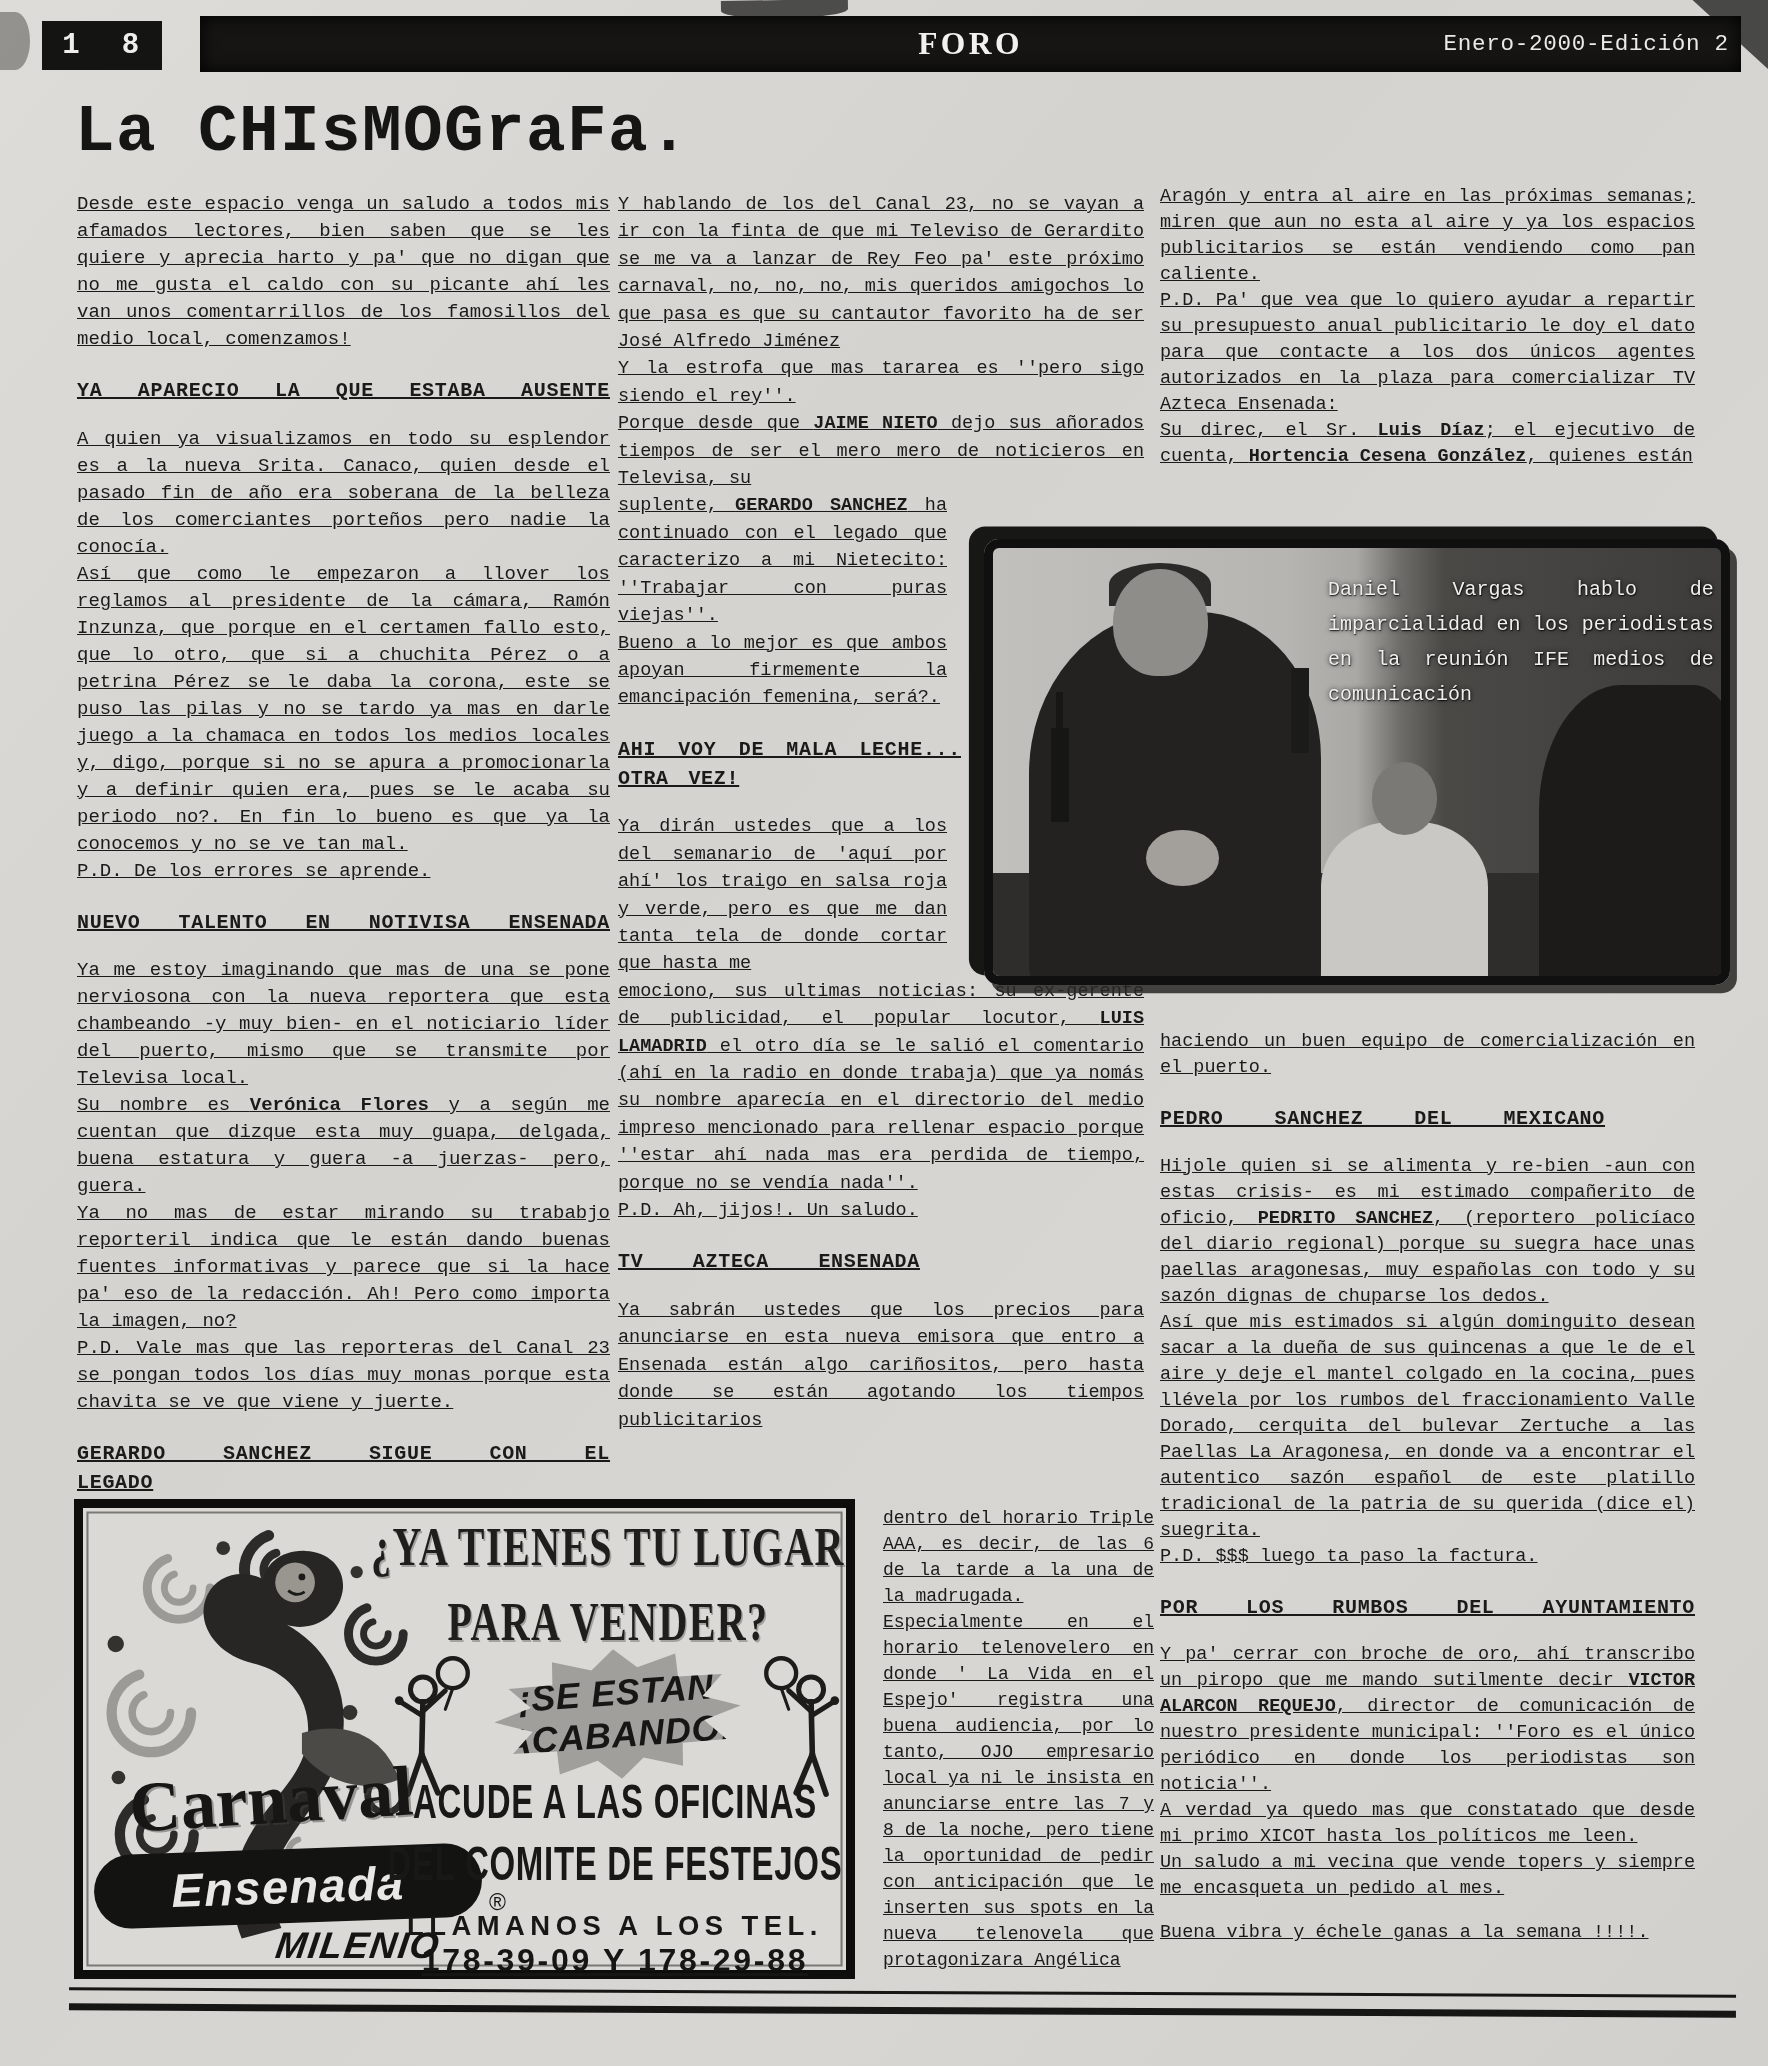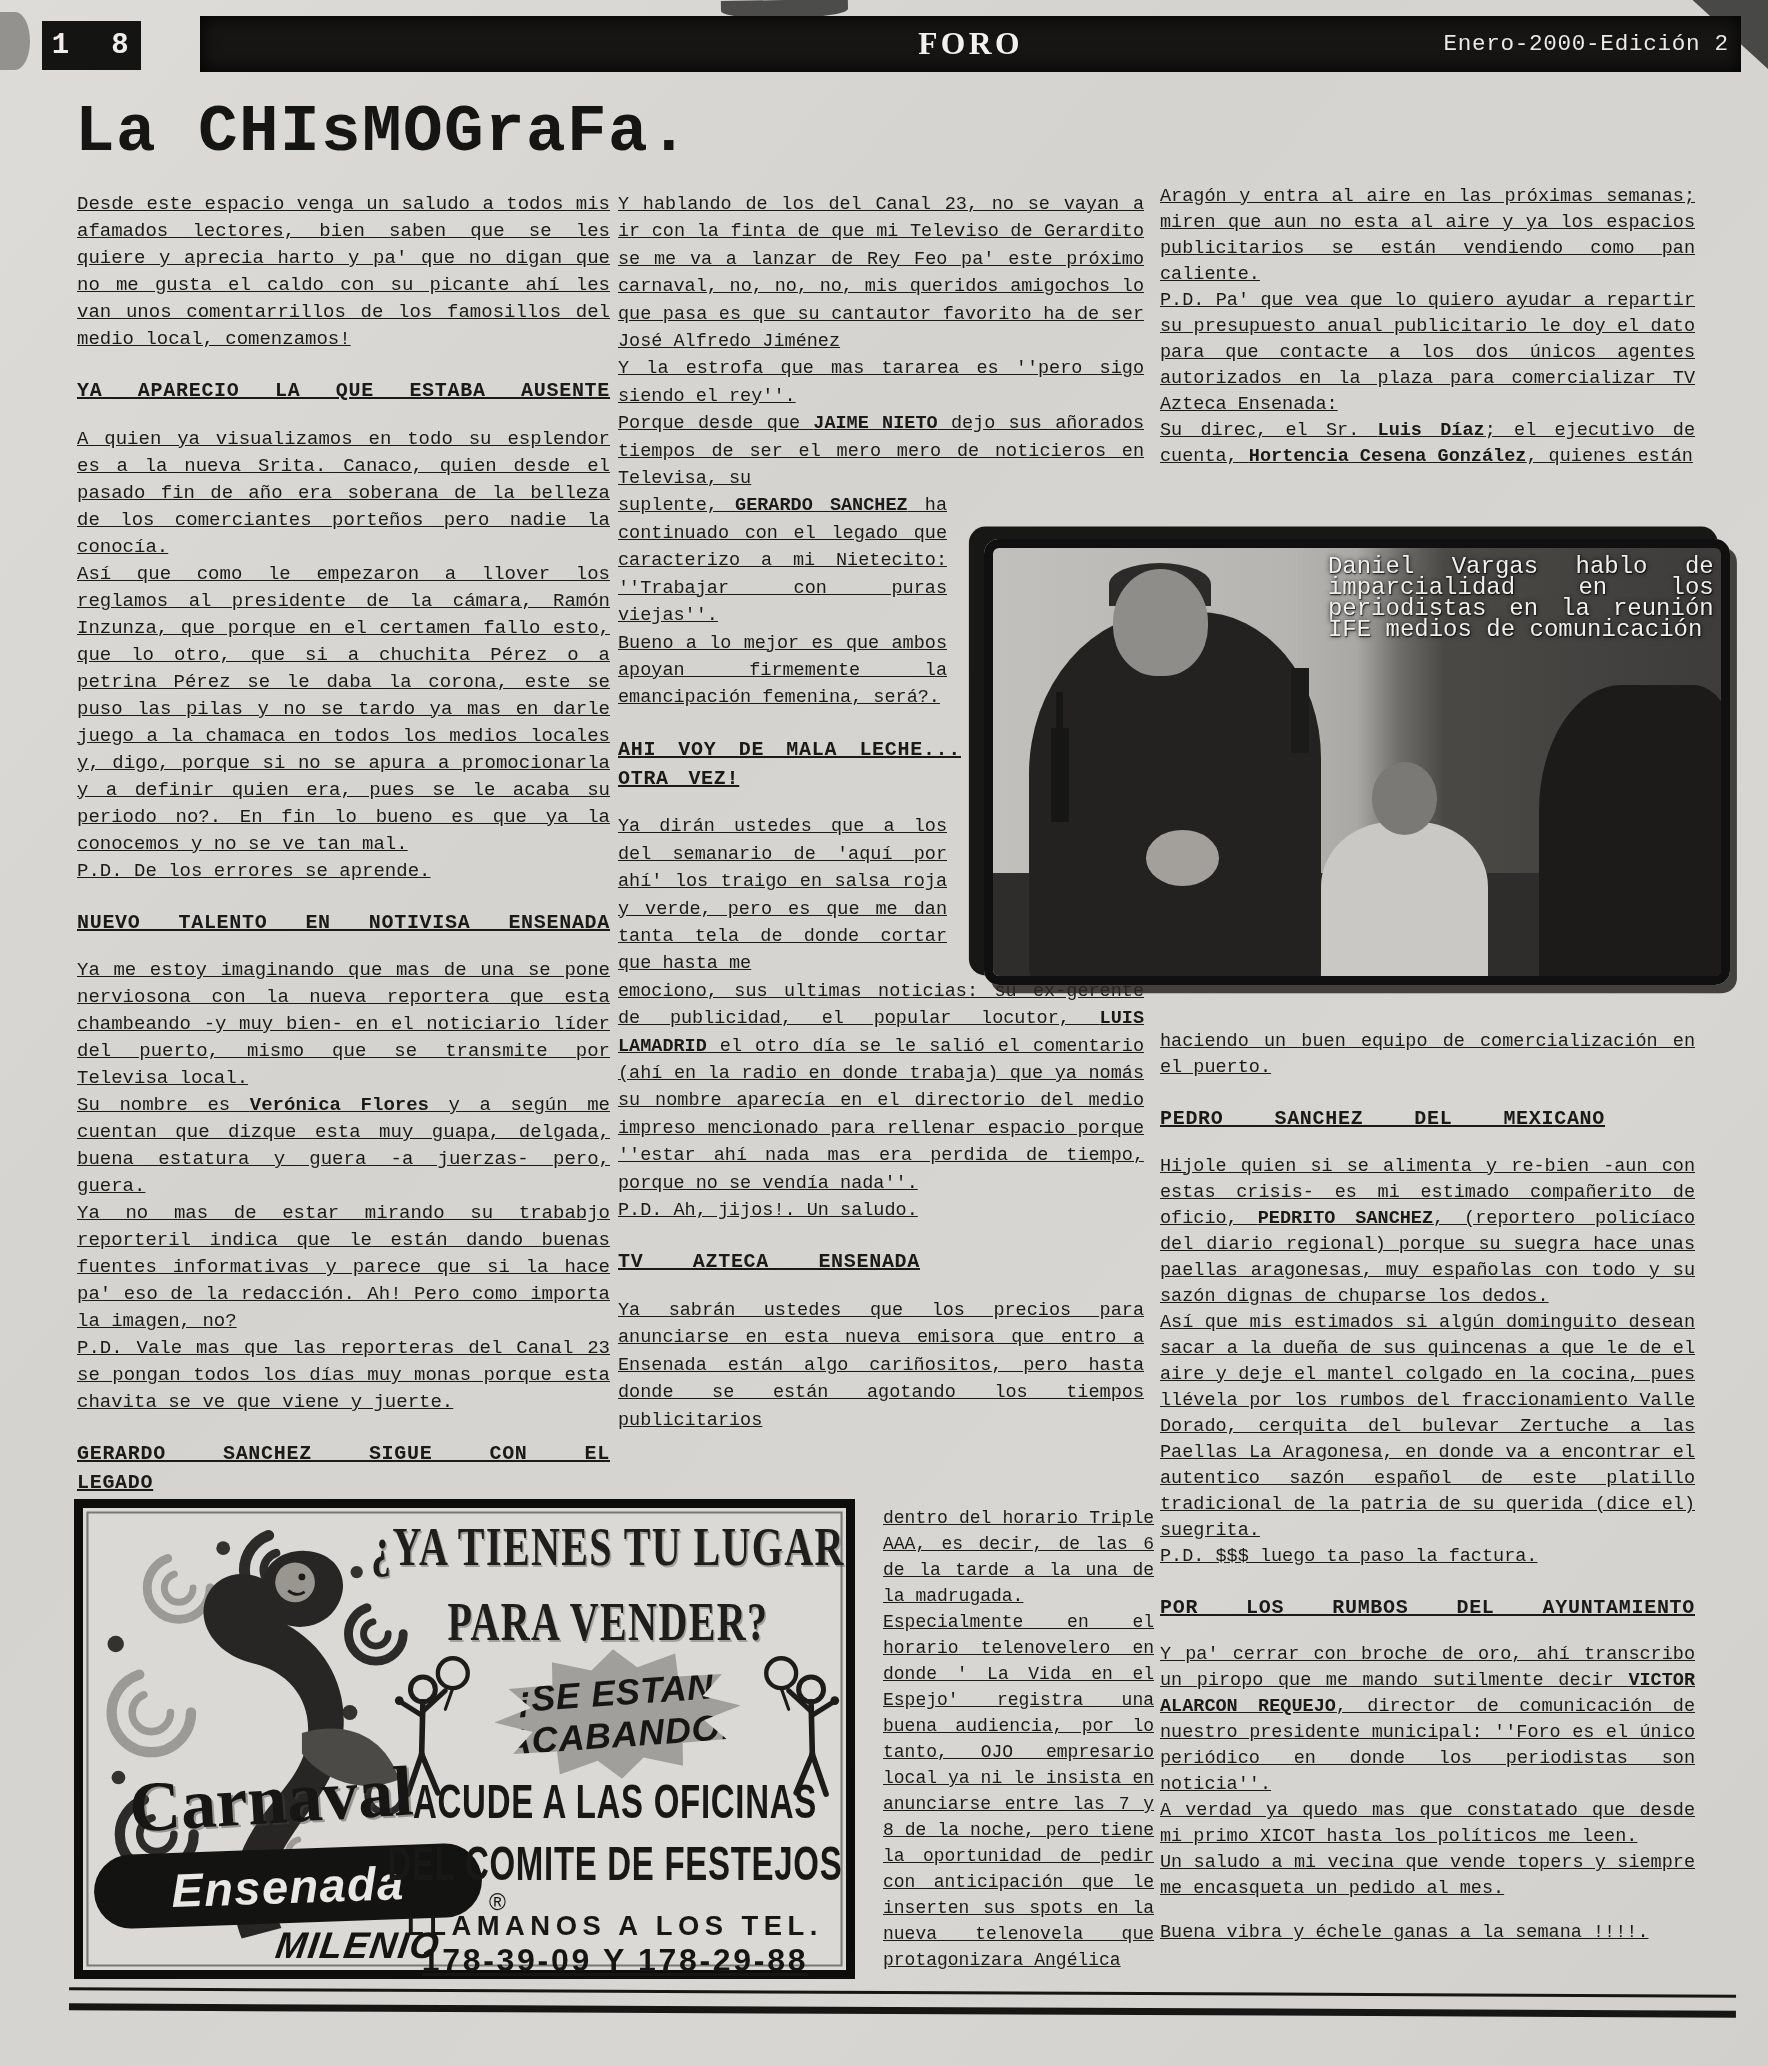--- a/index.html
+++ b/index.html
@@ -1,20 +1,20 @@
 <!DOCTYPE html>
 <html style="font-size:11px"><head>
 <meta charset="utf-8">
 <style>
   html,body{margin:0;padding:0;background:#a8a6a2;}
   #page{position:relative;width:1768px;height:2066px;overflow:hidden;
         background:linear-gradient(130deg,#dedcd8 0%,#d5d3cf 35%,#d8d6d2 70%,#d2d0cc 100%);
         font-family:"Liberation Mono",monospace;color:#1a1a19;}
   
-  .pagenum{position:absolute;left:42px;top:20.6px;width:99px;height:49px;background:#141413;
+  .pagenum{position:absolute;left:42px;top:20.6px;width:120px;height:49px;background:#141413;
            color:#efeeeb;font-size:29px;font-weight:bold;letter-spacing:12.3px;
            display:flex;align-items:center;justify-content:center;padding-left:9.6px;box-sizing:border-box;}
   .bar{position:absolute;left:152px;top:16.4px;width:1541px;height:56px;background:#161514;
        box-shadow:inset 0 0 18px #000;margin-left:48px;}
   .bar .section{position:absolute;left:0;right:0;top:0;bottom:0;display:flex;align-items:center;justify-content:center;
        color:#f2f1ee;font-family:"Liberation Serif",serif;font-weight:bold;font-size:31.5px;letter-spacing:3.4px;}
   .bar .edition{position:absolute;right:12.3px;top:0;bottom:0;display:flex;align-items:center;
        color:#eceae6;font-size:22.6px;letter-spacing:0.7px;}
   
   .art{position:absolute;}
@@ -50,21 +50,21 @@
   .ph-man{left:5%;top:15%;width:40%;height:90%;background:#232221;border-radius:48% 42% 10% 10% / 42% 38% 8% 8%;}
   .ph-head{left:16.5%;top:5%;width:13%;height:25%;background:#8f8d89;border-radius:50% 50% 46% 46%;}
   .ph-hair{left:16%;top:3.5%;width:14%;height:10%;background:#2b2a28;border-radius:50% 50% 0 0;}
   .ph-hand{left:21%;top:66%;width:10%;height:13%;background:#a3a09b;border-radius:50%;}
   .ph-bottle{left:8%;top:42%;width:2.4%;height:22%;background:#161614;}
   .ph-bottle:before{content:"";position:absolute;left:30%;top:-38%;width:40%;height:40%;background:#161614;}
   .ph-bottle2{left:41%;top:28%;width:2.4%;height:20%;background:#1b1b19;}
   .ph-p2head{left:52%;top:50%;width:9%;height:17%;background:#7b7975;border-radius:50%;}
   .ph-p2shirt{left:45%;top:64%;width:23%;height:36%;background:#c9c8c4;border-radius:42% 42% 0 0;}
   .ph-figR{right:-2%;top:32%;width:27%;height:70%;background:#1c1b1a;border-radius:42% 22% 0 0;}
-  .caption{left:46%;top:8px;width:53%;font-size:24px;line-height:21px;color:#f0efec;text-align:justify;
+  .caption{left:46%;top:24px;width:53%;font-size:20px;line-height:35px;color:#f0efec;text-align:justify;
            text-shadow:0 0 4.8px rgba(0,0,0,.75),0.7px 0.7px 1.4px rgba(0,0,0,.85);}
   
   #ad{position:absolute;left:74px;top:1499px;width:781px;height:480px;box-sizing:border-box;
       border:9px solid #0d0d0c;background:#dbd9d5;
       box-shadow:inset 0 0 0 3.4px #dbd9d5, inset 0 0 0 5.5px rgba(25,25,24,.5);}
   .adel{position:absolute;}
   .ad-deco{left:-6.9px;top:-2.7px;width:356px;height:456px;}
   .ad-h1{left:288px;top:6.9px;width:474px;text-align:center;font-family:"Liberation Serif",serif;
          font-weight:bold;font-size:40px;color:#1f1e1d;transform:scaleY(1.35);transform-origin:top;
          letter-spacing:1.4px;text-shadow:1.4px 1.4px 0 rgba(60,60,58,.35);}

